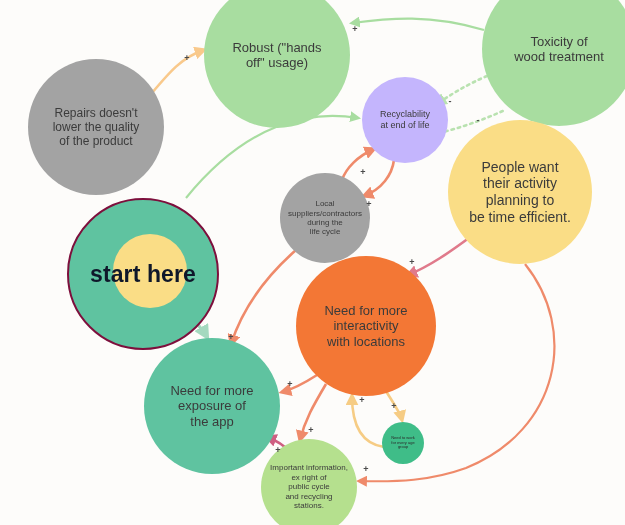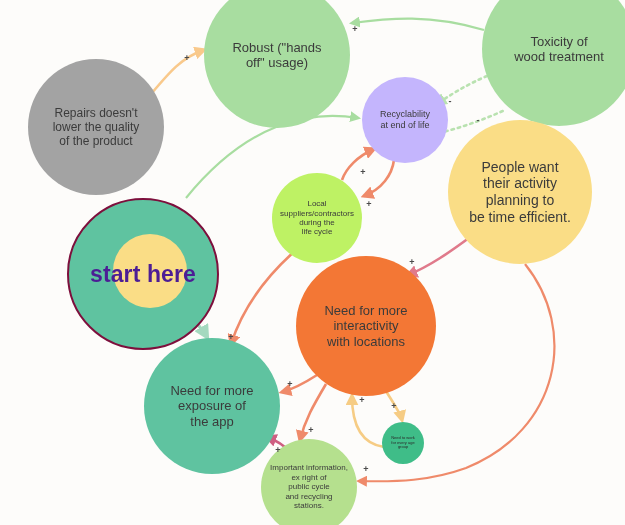--- a/index.html
+++ b/index.html
@@ -7,21 +7,21 @@
   #canvas{position:relative;width:625px;height:525px;background:#fdfcfa;overflow:hidden;}
   #edges{position:absolute;left:0;top:0;width:625px;height:525px;}
   .node{position:absolute;border-radius:50%;display:flex;align-items:center;justify-content:center;text-align:center;
         color:#3b3b3b;box-sizing:border-box;line-height:1.18;padding:4px;z-index:2;}
   .node span{display:block;white-space:pre-line;}
   .lbl{position:absolute;z-index:5;color:#4a4a4a;font-size:9px;font-weight:700;
        transform:translate(-50%,-50%);line-height:1;}
   .start-outer{position:absolute;border-radius:50%;background:#5fc3a0;border:2.5px solid #7d0f3c;
                display:flex;align-items:center;justify-content:center;z-index:3;}
   .start-inner{position:absolute;border-radius:50%;background:#fadd86;z-index:1;}
-  .start-text{position:relative;z-index:2;font-size:23px;font-weight:700;color:#4c1d95;letter-spacing:.1px;}
+  .start-text{position:relative;z-index:2;font-size:23px;font-weight:700;color:#0f172a;letter-spacing:.1px;}
 </style>
 </head>
 <body>
 
 <div id="canvas">
 
   <svg id="edges" viewBox="0 0 625 525">
     <defs>
       <marker id="h-f9c98b" markerWidth="5" markerHeight="5" refX="3.6" refY="2.5" orient="auto">
           <path d="M0,0 L5,2.5 L0,5 z" fill="#f9c98b"></path>
@@ -93,21 +93,21 @@
 of the product</span>
       </div>
       <div class="node" style="left: 482px; top: -28px; width: 154px; height: 154px; background: rgb(168, 221, 160); font-size: 13px;">
         <span>Toxicity of
 wood treatment</span>
       </div>
       <div class="node" style="left: 362px; top: 77px; width: 86px; height: 86px; background: #c4b5fd; font-size: 9px;">
         <span>Recyclability
 at end of life</span>
       </div>
-      <div class="node" style="left: 272px; top: 173px; width: 90px; height: 90px; background: #bef264; font-size: 8px;">
+      <div class="node" style="left: 280px; top: 173px; width: 90px; height: 90px; background: #a3a3a3; font-size: 8px;">
         <span>Local suppliers/contractors
 during the
 life cycle</span>
       </div>
       <div class="node" style="left: 448px; top: 120px; width: 144px; height: 144px; background: rgb(250, 221, 134); font-size: 14px;">
         <span>People want
 their activity
 planning to
 be time efficient.</span>
       </div>

